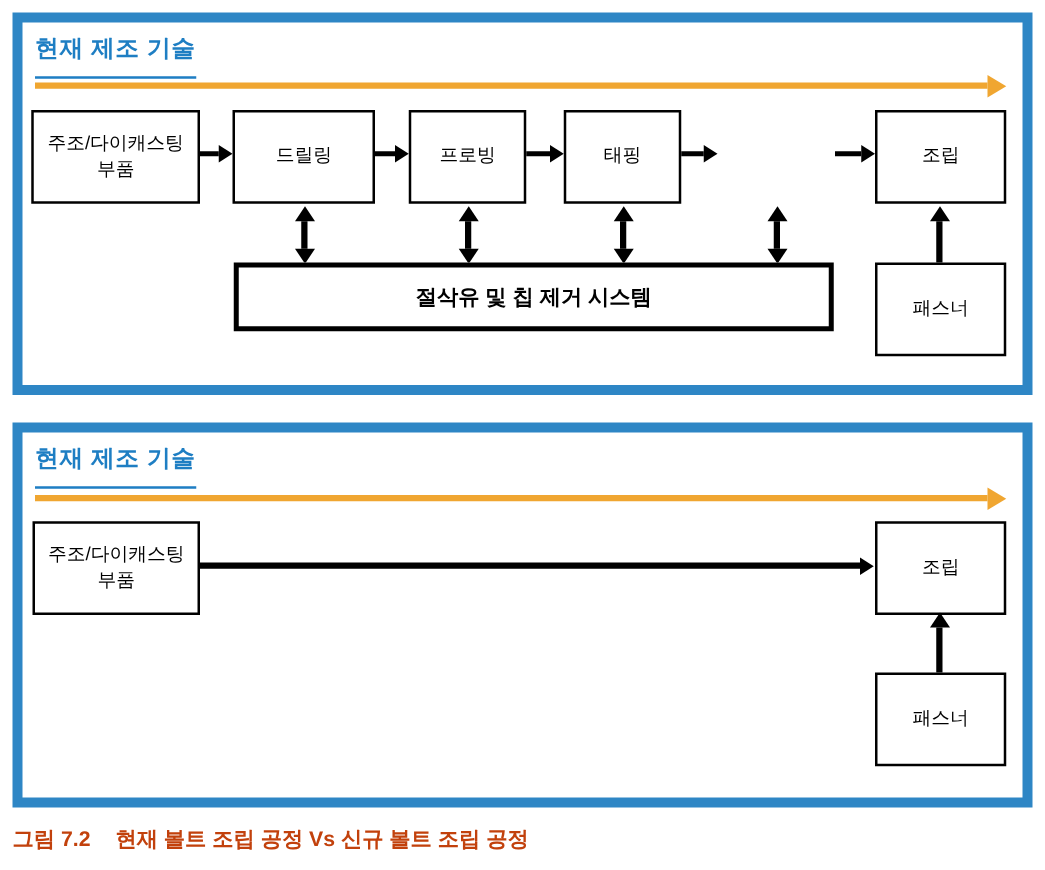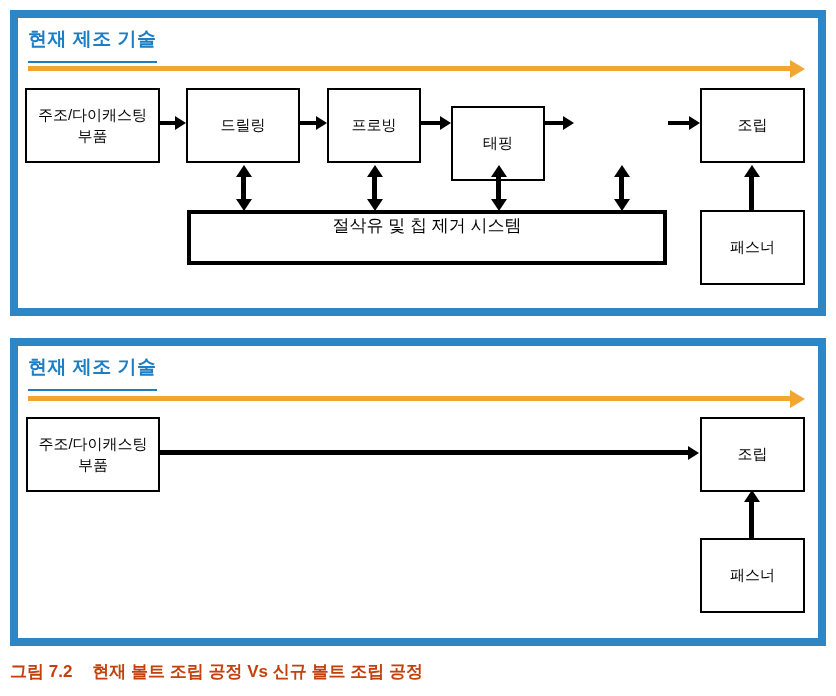--- a/index.html
+++ b/index.html
@@ -58,22 +58,22 @@
     border-left:8px solid transparent; border-right:8px solid transparent;
   }
 
   .pbox {
     position:absolute; border:2px solid #000; background:#fff;
     display:flex; flex-direction:column; align-items:center; justify-content:center;
     text-align:center; font-size:15px; color:#000; line-height:1.35;
   }
   .coolant-box {
     position:absolute; border:4px solid #000; background:#fff;
-    display:flex; justify-content:center;
-    font-size:17px; font-weight:normal; color:#000; text-align:center;
+    display:flex; align-items:center; justify-content:center;
+    font-size:17px; font-weight:bold; color:#000; text-align:center;
   }
 
   #caption {
     position:absolute; left:10px; top:660px;
     font-size:17px; font-weight:bold; color:#c2410c; white-space:nowrap;
   }
   #caption .cap-prefix { margin-right:20px; }
 </style>
 </head>
 <body>
@@ -88,21 +88,21 @@
     <div class="pbox" style="left:7px;   top:70px; width:131px; height:71px;">
       <span>주조/다이캐스팅</span>
       <span>부품</span>
     </div>
     <div class="pbox" style="left:309px; top:70px; width:90px; height:71px;">
       <span>프로빙</span>
     </div>
     <div class="pbox" style="left:168px; top:70px; width:110px; height:71px;">
       <span>드릴링</span>
     </div>
-    <div class="pbox" style="left:433px; top:88px; width:90px; height:71px;font-family:Liberation Serif, serif;">
+    <div class="pbox" style="left:433px; top:70px; width:90px; height:71px;font-family:Liberation Serif, serif;">
       <span>태핑</span>
     </div>
     <div class="pbox" style="left:682px; top:70px; width:101px; height:71px;">
       <span>조립</span>
     </div>
 
     <div class="arrow-h" style="left:142px; top:103px; width:15px;"></div>
     <div class="arrow-h" style="left:282px; top:103px; width:16px;"></div>
     <div class="arrow-h" style="left:403px; top:103px; width:19px;"></div>
     <div class="arrow-h" style="left:527px; top:103px; width:18px;"></div>

